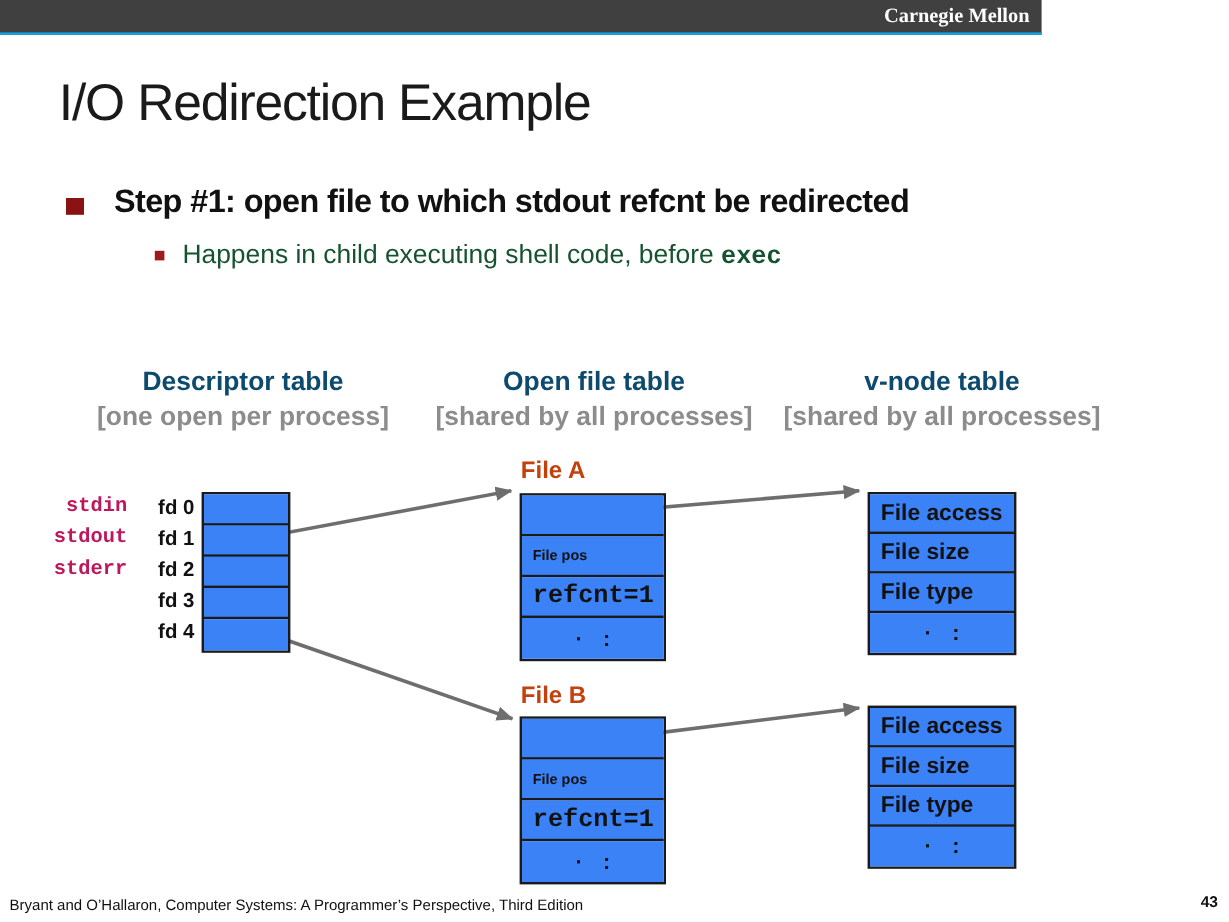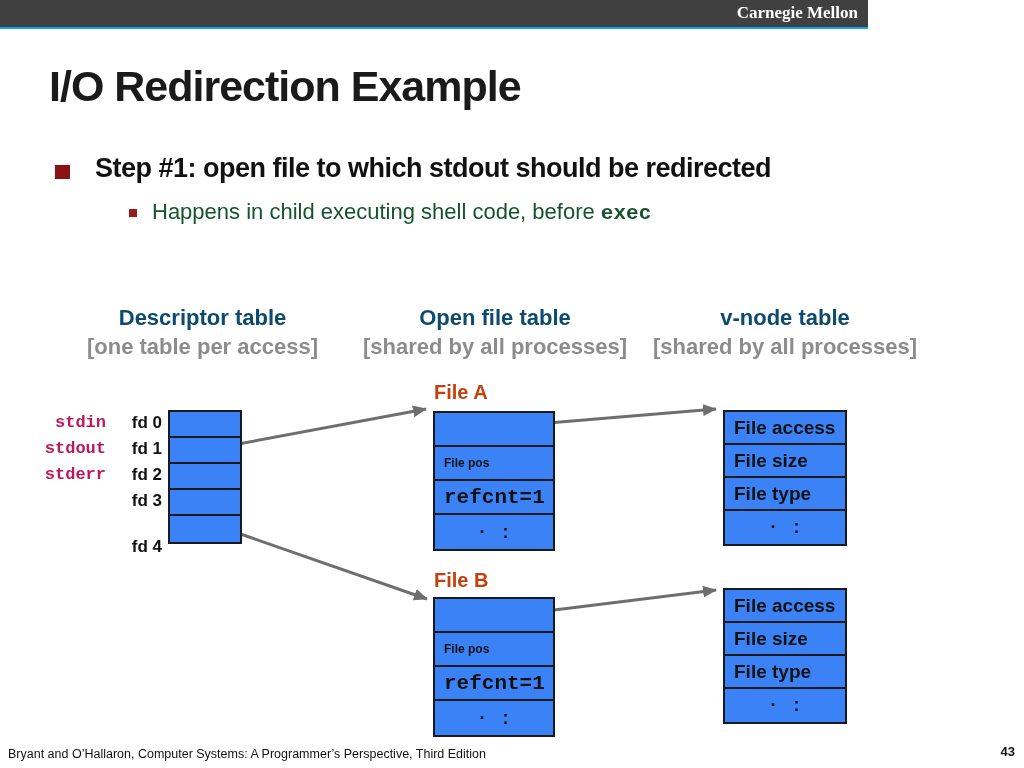--- a/index.html
+++ b/index.html
@@ -6,21 +6,21 @@
   .slide{position:relative;width:1024px;height:768px;background:#ffffff;overflow:hidden;
          font-family:"Liberation Sans",sans-serif;}
 
   
   .topbar{position:absolute;left:0;top:0;width:868px;height:27px;background:#404040;
           border-bottom:2px solid #0ea5e9;}
   .brand{position:absolute;right:10px;top:3px;font-family:"Liberation Serif",serif;
          font-weight:bold;font-size:17px;color:#ffffff;}
 
   
-  .title{position:absolute;left:49px;top:62px;margin:0;font-weight:bold;font-size:43px;
+  .title{position:absolute;left:49px;top:62px;margin:0;font-weight:normal;font-size:43px;
          letter-spacing:-1px;color:#1a1a1a;}
   .sq1{position:absolute;left:55px;top:165px;width:15px;height:14px;background:#8B1212;}
   .step-text{position:absolute;left:95px;top:153px;font-weight:bold;font-size:27px;
              letter-spacing:-0.5px;color:#111111;}
   .sq2{position:absolute;left:129px;top:209px;width:8px;height:8px;background:#9B1C1C;}
   .sub-text{position:absolute;left:152px;top:199px;font-size:22px;color:#14532d;}
   .mono-exec{font-family:"Liberation Mono",monospace;font-weight:bold;font-size:21px;}
 
   
   .colhead{position:absolute;top:303px;text-align:center;font-weight:bold;font-size:22px;
@@ -73,28 +73,28 @@
 
 <div class="slide">
 
   <header class="topbar">
     <span class="brand">Carnegie Mellon</span>
   </header>
 
   <h1 class="title">I/O Redirection Example</h1>
 
   <span class="sq1"></span>
-  <span class="step-text">Step #1: open file to which stdout should be redirected</span>
+  <span class="step-text">Step #1: open file to which stdout refcnt be redirected</span>
 
   <span class="sq2"></span>
   <span class="sub-text"><span>Happens in child executing shell code, before </span><span class="mono-exec">exec</span></span>
 
   <div class="colhead ch0">
     <span class="t">Descriptor table</span>
-    <span class="s">[one table per access]</span>
+    <span class="s">[one open per process]</span>
   </div>
   <div class="colhead ch1">
     <span class="t">Open file table</span>
     <span class="s">[shared by all processes]</span>
   </div>
   <div class="colhead ch2">
     <span class="t">v-node table</span>
     <span class="s">[shared by all processes]</span>
   </div>
 
@@ -111,21 +111,21 @@
   </svg>
 
   <span class="stdlab" style="top:410px">stdin</span>
   <span class="stdlab" style="top:436px">stdout</span>
   <span class="stdlab" style="top:462px">stderr</span>
 
   <span class="fdlab" style="top:410px">fd 0</span>
   <span class="fdlab" style="top:436px">fd 1</span>
   <span class="fdlab" style="top:462px">fd 2</span>
   <span class="fdlab" style="top:488px">fd 3</span>
-  <span class="fdlab" style="top:534px">fd 4</span>
+  <span class="fdlab" style="top:514px">fd 4</span>
 
   <div class="box dtable">
     <div class="r"></div>
     <div class="r"></div>
     <div class="r"></div>
     <div class="r"></div>
     <div class="r"></div>
   </div>
 
   <span class="flabel flA">File A</span>

